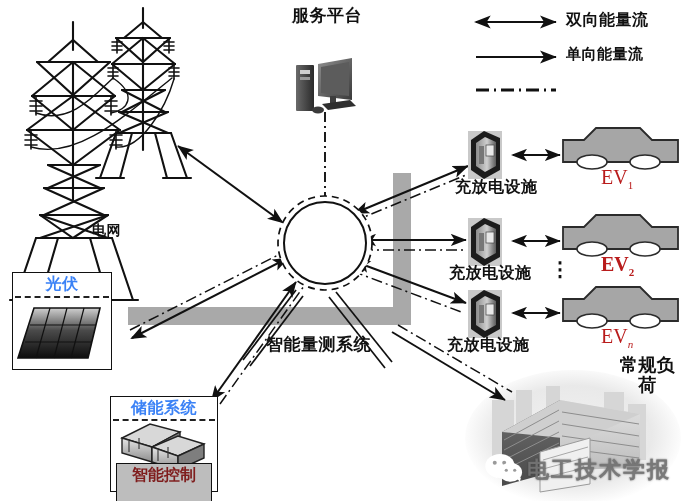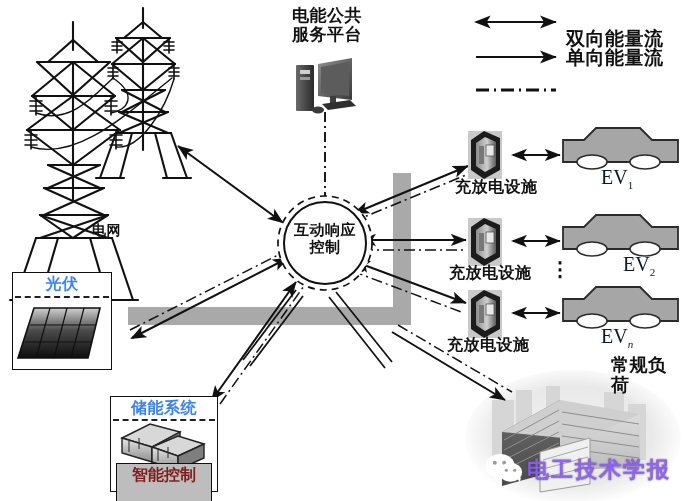--- a/index.html
+++ b/index.html
@@ -3,31 +3,31 @@
 <meta charset="utf-8">
 <style>
   html,body{margin:0;padding:0;background:#ffffff;}
   body{
     font-family:"Liberation Serif","DejaVu Serif",serif;
     width:684px;height:501px;overflow:hidden;
   }
   #stage{position:relative;width:684px;height:501px;background:#fff;}
   svg.layer{position:absolute;left:0;top:0;width:684px;height:501px;}
   .lbl{position:absolute;color:#111;font-weight:bold;line-height:1.12;
-       font-family:"Liberation Serif","DejaVu Serif",serif;}
+       font-family:"Liberation Serif","DejaVu Serif",serif;text-align:center;}
   .cn{letter-spacing:.5px;}
   .box{position:absolute;border:1.6px solid #111;background:#fff;box-sizing:border-box;}
   .boxtitle{text-align:center;font-weight:bold;color:#3b82f6;}
   .dashrow{border-top:2px dashed #222;}
-  .ev-lab{position:absolute;font-style:normal;color:#0f172a;
+  .ev-lab{position:absolute;font-style:normal;color:#b91c1c;
           font-family:"Liberation Serif","DejaVu Serif",serif;}
   .sub{font-size:11px;vertical-align:sub;}
   .subi{font-size:11px;vertical-align:sub;font-style:italic;}
   .legend-txt{position:absolute;font-weight:bold;color:#111;}
-  .wm{position:absolute;color:#8b5cf6;font-weight:bold;opacity:.95;
+  .wm{position:absolute;color:#737373;font-weight:bold;opacity:.95;
       text-shadow:0 0 2px rgba(60,60,60,.85);}
 </style>
 </head>
 <body>
 
 <div id="stage">
 
   <svg class="layer">
     <rect x="393" y="173" width="18" height="150" fill="#a9a9a9"></rect>
     <rect x="128" y="307" width="283" height="18" fill="#a9a9a9"></rect>
@@ -243,24 +243,20 @@
 
     <line x1="513" y1="155" x2="560" y2="155" stroke="#111" stroke-width="2" marker-end="url(#ah)" marker-start="url(#ahs)"></line>
     <line x1="513" y1="241" x2="560" y2="241" stroke="#111" stroke-width="2" marker-end="url(#ah)" marker-start="url(#ahs)"></line>
     <line x1="513" y1="313" x2="560" y2="313" stroke="#111" stroke-width="2" marker-end="url(#ah)" marker-start="url(#ahs)"></line>
   </svg>
 
   <svg class="layer">
     <circle cx="325" cy="243" r="47" fill="#fff" stroke="#111" stroke-width="1.7" stroke-dasharray="7,5"></circle>
     <circle cx="325" cy="243" r="41" fill="#fff" stroke="#111" stroke-width="2"></circle>
   </svg>
-  <div class="lbl cn" style="left:283px;top:222px;width:84px;text-align:center;font-size:15px;">
-    <div>互动响应</div>
-    <div>控制</div>
-  </div>
 
   <svg class="layer">
     <defs>
       <linearGradient id="cab" x1="0" y1="0" x2="1" y2="0">
         <stop offset="0%" stop-color="#8c8c8c"></stop>
           <stop offset="55%" stop-color="#cfcfcf"></stop>
         <stop offset="100%" stop-color="#5a5a5a"></stop>
       </linearGradient>
     </defs>
     <g>
@@ -349,52 +345,52 @@
       <line x1="158" y1="450" x2="158" y2="461"></line>
       <line x1="168" y1="447" x2="168" y2="458"></line>
     </g>
   </svg>
   <div style="position:absolute;left:116px;top:463px;width:96px;height:40px;
               background:#bdbdbd;border:1.6px solid #111;box-sizing:border-box;
               text-align:center;font-weight:bold;font-size:16px;color:#7f1d1d;
               line-height:21px;font-family:'Liberation Serif',serif;">智能控制</div>
 
   <div class="lbl cn" style="left:272px;top:6px;width:110px;text-align:center;font-size:17px;">
-    <div>电能公共</div>
     <div>服务平台</div>
   </div>
 
   <div class="lbl cn" style="left:92px;top:223px;font-size:14px;">电网</div>
 
+  <div class="lbl cn" style="left:266px;top:335px;font-size:17px;">智能量测系统</div>
 
   <div class="lbl cn" style="left:455px;top:178px;font-size:16px;">充放电设施</div>
   <div class="lbl cn" style="left:449px;top:264px;font-size:16px;">充放电设施</div>
   <div class="lbl cn" style="left:447px;top:336px;font-size:16px;">充放电设施</div>
 
   <div class="lbl" style="left:550px;top:258px;font-size:20px;">⋮</div>
 
   <div class="ev-lab" style="left:601px;top:166px;font-size:20px;">
     <span>EV</span><span class="sub">1</span>
   </div>
-  <div class="ev-lab" style="left:623px;top:253px;font-size:20px;">
+  <div class="ev-lab" style="left:601px;top:253px;font-size:20px;font-weight:bold;">
     <span>EV</span><span class="sub">2</span>
   </div>
   <div class="ev-lab" style="left:601px;top:325px;font-size:20px;font-family:Liberation Serif, serif;">
     <span>EV</span><span class="subi">n</span>
   </div>
 
   <div class="lbl cn" style="left:611px;top:355px;font-size:18px;">常规负荷</div>
 
   <svg class="layer">
     <line x1="476" y1="22" x2="556" y2="22" stroke="#111" stroke-width="2.1" marker-end="url(#ah)" marker-start="url(#ahs)"></line>
     <line x1="476" y1="57" x2="556" y2="57" stroke="#111" stroke-width="2.1" marker-end="url(#ah)"></line>
     <line x1="476" y1="90" x2="556" y2="90" stroke="#111" stroke-width="3" stroke-dasharray="13,5,2,5"></line>
   </svg>
-  <div class="legend-txt cn" style="left:566px;top:26px;font-size:19px;">双向能量流</div>
-  <div class="legend-txt cn" style="left:566px;top:45px;font-size:19px;">单向能量流</div>
+  <div class="legend-txt cn" style="left:566px;top:10px;font-size:16px;">双向能量流</div>
+  <div class="legend-txt cn" style="left:566px;top:45px;font-size:15px;">单向能量流</div>
 
   <svg class="layer">
     <g transform="translate(500,466) scale(1.05)">
       <ellipse cx="0" cy="0" rx="14" ry="11.5" fill="#ffffff"></ellipse>
       <polygon points="-7,8 -3,12 -1,7" fill="#ffffff"></polygon>
       <circle cx="-5" cy="-3" r="1.9" fill="#9a9a9a"></circle>
       <circle cx="4" cy="-3" r="1.9" fill="#9a9a9a"></circle>
       <ellipse cx="10" cy="6" rx="11" ry="9" fill="#ffffff"></ellipse>
       <polygon points="16,12 19,15 20,11" fill="#ffffff"></polygon>
       <circle cx="6" cy="4" r="1.5" fill="#9a9a9a"></circle>

